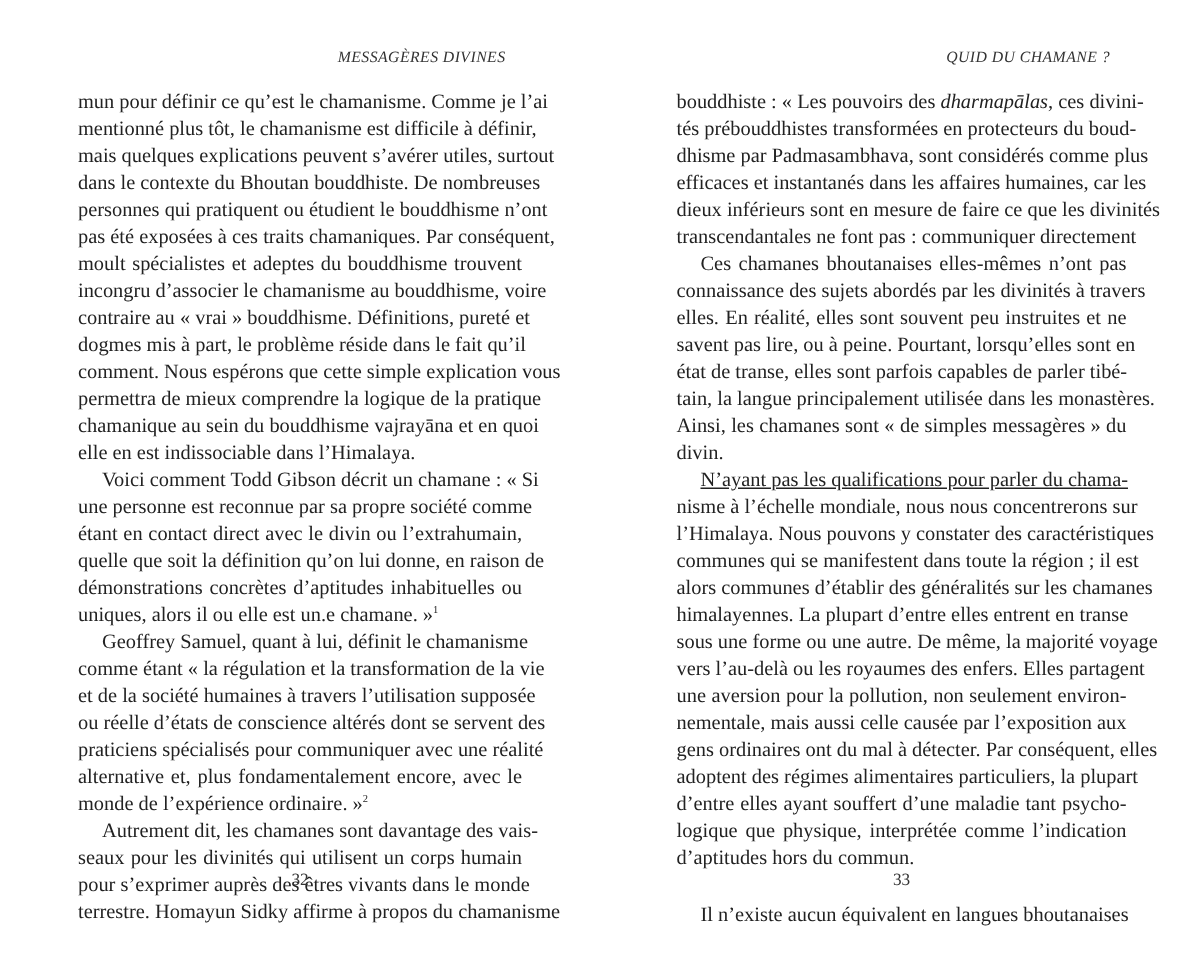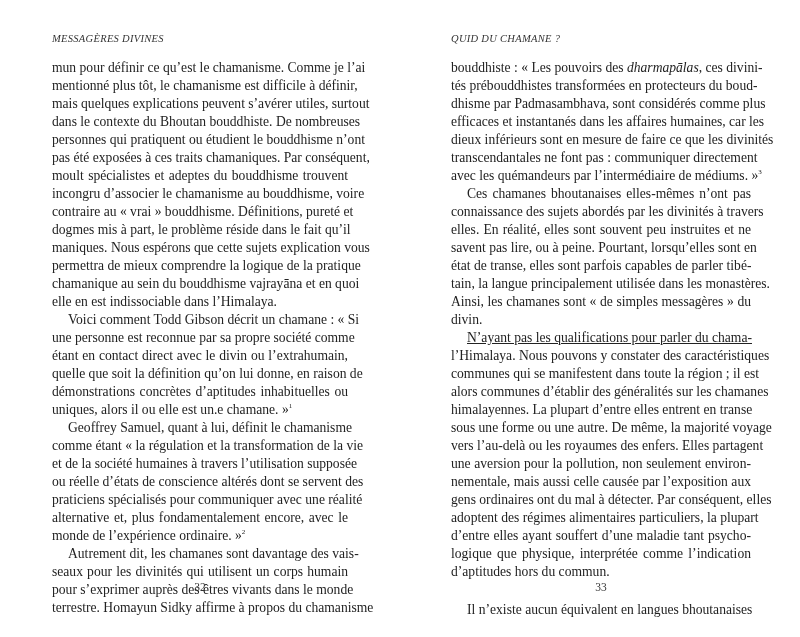--- a/index.html
+++ b/index.html
@@ -7,22 +7,22 @@
     width: 800px; height: 637px; position: relative; overflow: hidden;
     font-family: "Liberation Serif", "DejaVu Serif", serif;
     color: #222222;
   }
   .page {
     position: absolute; top: 0; height: 637px;
   }
   .page.left { left: 52px; width: 296px; }
   .page.right { left: 451px; width: 300px; }
   .running-head {
-    position: absolute; top: 33px; left: 0; right: 0;
-    text-align: left; font-style: italic; font-size: 10.5px;
+    position: absolute; top: 33px; left: 0; right: 11px;
+    text-align: right; font-style: italic; font-size: 10.5px;
     letter-spacing: 0.3px; color: #333333;
   }
   .body-text {
     position: absolute; top: 59px; left: 0; right: 0;
     font-size: 13.6px; line-height: 18px;
     text-align: justify; hyphens: manual;
   }
   .body-text p { margin: 0; text-indent: 0; }
   .body-text .line { display: block; text-align: justify; text-align-last: justify; white-space: nowrap; overflow: visible; }
   .body-text .line.last { text-align-last: left; }
@@ -43,21 +43,21 @@
         <span class="line">mun pour définir ce qu’est le chamanisme. Comme je l’ai</span>
         <span class="line">mentionné plus tôt, le chamanisme est difficile à définir,</span>
         <span class="line">mais quelques explications peuvent s’avérer utiles, surtout</span>
         <span class="line">dans le contexte du Bhoutan bouddhiste. De nombreuses</span>
         <span class="line">personnes qui pratiquent ou étudient le bouddhisme n’ont</span>
         <span class="line">pas été exposées à ces traits chamaniques. Par conséquent,</span>
         <span class="line">moult spécialistes et adeptes du bouddhisme trouvent</span>
         <span class="line">incongru d’associer le chamanisme au bouddhisme, voire</span>
         <span class="line">contraire au « vrai » bouddhisme. Définitions, pureté et</span>
         <span class="line">dogmes mis à part, le problème réside dans le fait qu’il</span>
-        <span class="line">maniques. Nous espérons que cette sujets explication vous</span>
+        <span class="line">comment. Nous espérons que cette simple explication vous</span>
         <span class="line">permettra de mieux comprendre la logique de la pratique</span>
         <span class="line">chamanique au sein du bouddhisme vajrayāna et en quoi</span>
         <span class="line last">elle en est indissociable dans l’Himalaya.</span>
       </p>
       <p>
         <span class="line" style="padding-left: 16px;">Voici comment Todd Gibson décrit un chamane : « Si</span>
         <span class="line">une personne est reconnue par sa propre société comme</span>
         <span class="line">étant en contact direct avec le divin ou l’extrahumain,</span>
         <span class="line">quelle que soit la définition qu’on lui donne, en raison de</span>
         <span class="line">démonstrations concrètes d’aptitudes inhabituelles ou</span>
@@ -85,34 +85,34 @@
 <div class="page right">
   <div class="running-head">QUID DU CHAMANE ?</div>
   <div class="body-text" id="right-body">
       <p>
         <span class="line">bouddhiste : « Les pouvoirs des <em>dharmapālas</em>, ces divini-</span>
         <span class="line">tés prébouddhistes transformées en protecteurs du boud-</span>
         <span class="line">dhisme par Padmasambhava, sont considérés comme plus</span>
         <span class="line">efficaces et instantanés dans les affaires humaines, car les</span>
         <span class="line">dieux inférieurs sont en mesure de faire ce que les divinités</span>
         <span class="line">transcendantales ne font pas : communiquer directement</span>
-        <span class="line last">avec les quémandeurs par l’intermédiaire de médiums. »<sup>3</sup></span>
       </p>
       <p>
         <span class="line" style="padding-left: 16px;">Ces chamanes bhoutanaises elles-mêmes n’ont pas</span>
         <span class="line">connaissance des sujets abordés par les divinités à travers</span>
         <span class="line">elles. En réalité, elles sont souvent peu instruites et ne</span>
         <span class="line">savent pas lire, ou à peine. Pourtant, lorsqu’elles sont en</span>
         <span class="line">état de transe, elles sont parfois capables de parler tibé-</span>
         <span class="line">tain, la langue principalement utilisée dans les monastères.</span>
         <span class="line">Ainsi, les chamanes sont « de simples messagères » du</span>
         <span class="line last">divin.</span>
       </p>
       <p>
         <span class="line" style="padding-left: 16px; text-decoration: underline;">N’ayant pas les qualifications pour parler du chama-</span>
+        <span class="line">nisme à l’échelle mondiale, nous nous concentrerons sur</span>
         <span class="line">l’Himalaya. Nous pouvons y constater des caractéristiques</span>
         <span class="line">communes qui se manifestent dans toute la région ; il est</span>
         <span class="line">alors communes d’établir des généralités sur les chamanes</span>
         <span class="line">himalayennes. La plupart d’entre elles entrent en transe</span>
         <span class="line">sous une forme ou une autre. De même, la majorité voyage</span>
         <span class="line">vers l’au-delà ou les royaumes des enfers. Elles partagent</span>
         <span class="line">une aversion pour la pollution, non seulement environ-</span>
         <span class="line">nementale, mais aussi celle causée par l’exposition aux</span>
         <span class="line">gens ordinaires ont du mal à détecter. Par conséquent, elles</span>
         <span class="line">adoptent des régimes alimentaires particuliers, la plupart</span>

